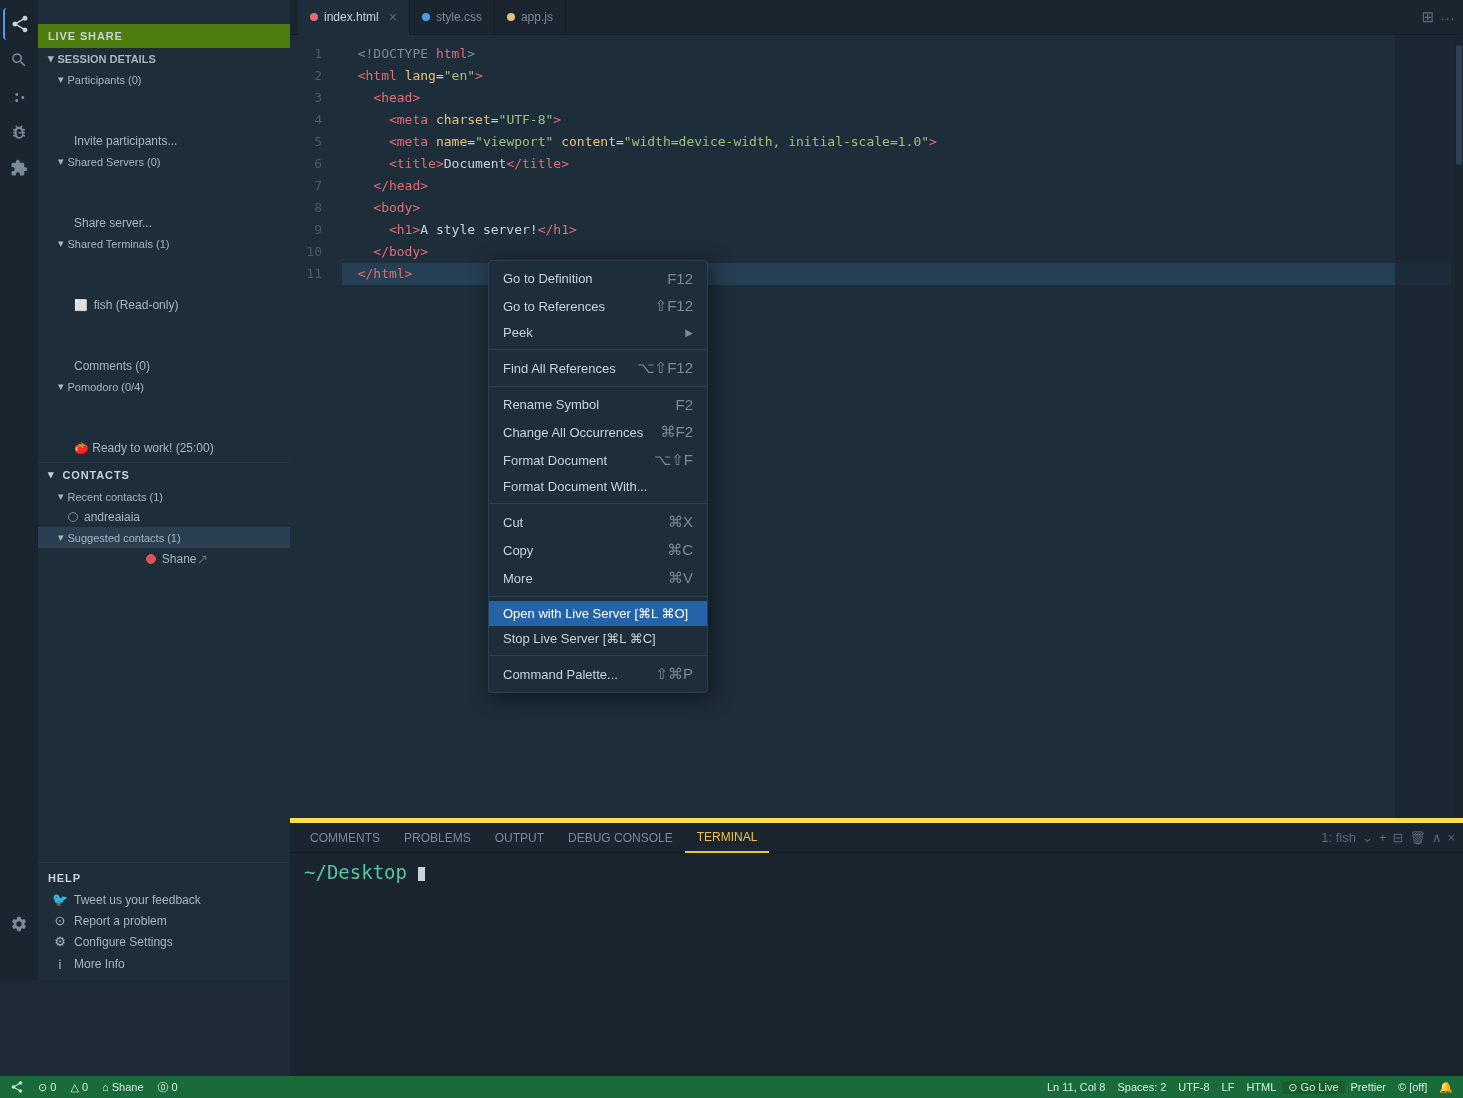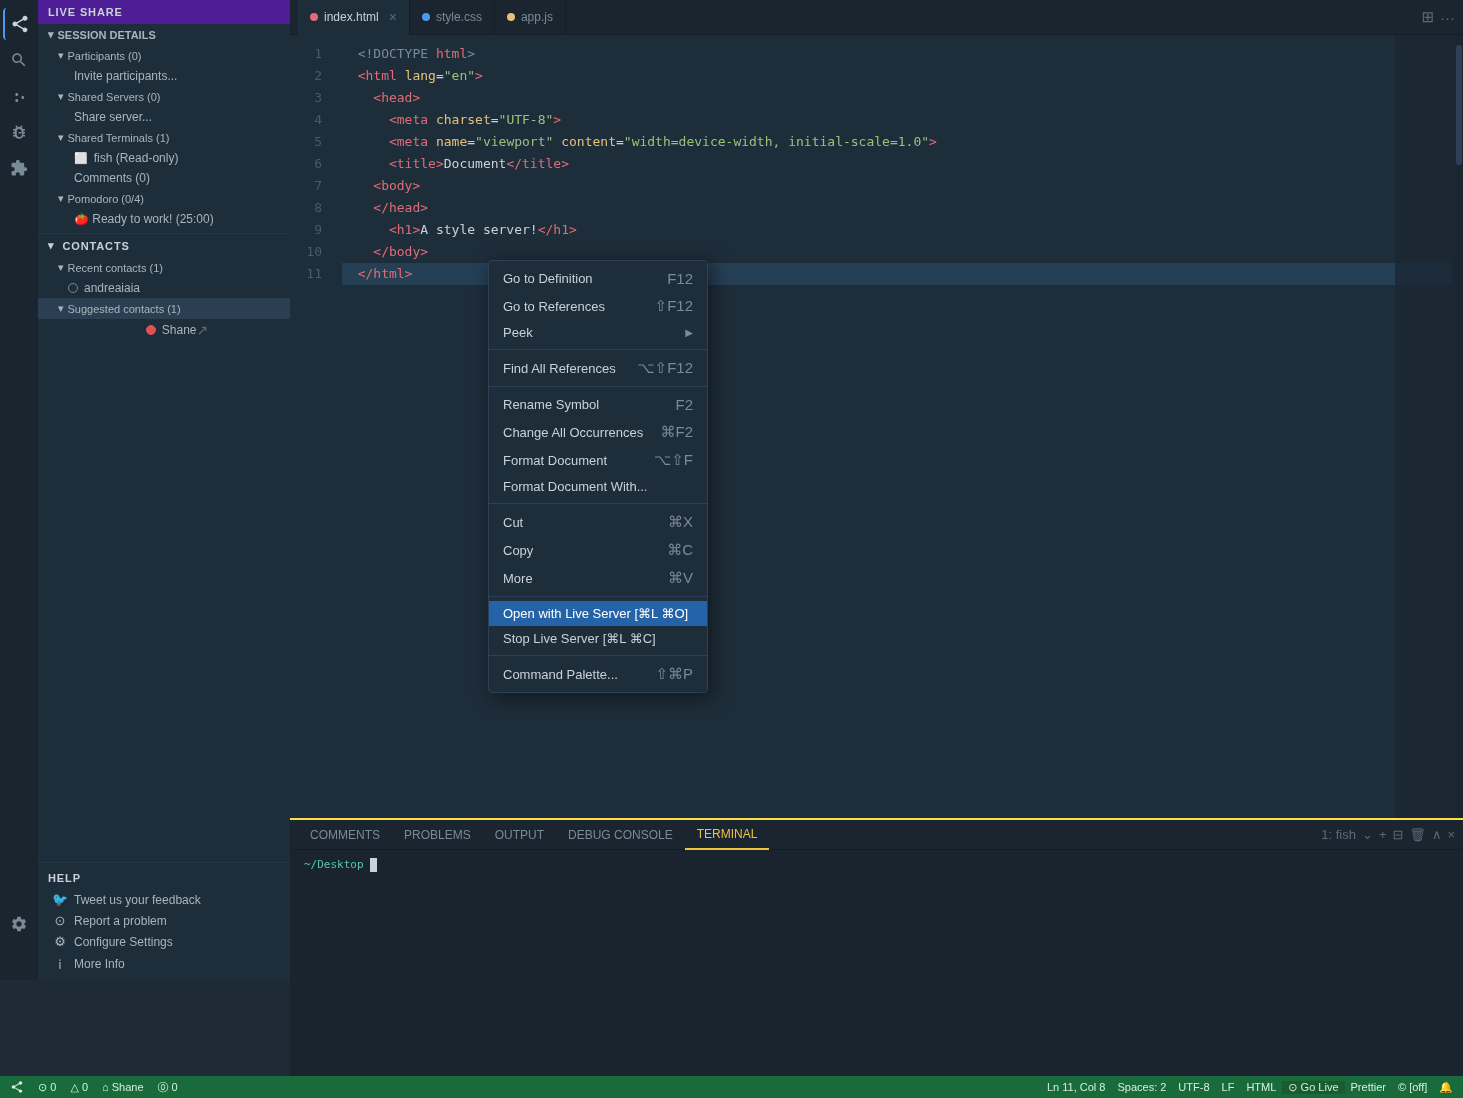--- a/index.html
+++ b/index.html
@@ -52,29 +52,30 @@
       left: 38px; top: 0;
       width: 252px;
       height: 980px;
       background: #1e2d3a;
       display: flex;
       flex-direction: column;
       font-size: 12px;
       overflow: hidden;
     }
     .sidebar-header {
-      background: #4c1d95;
+      background: #4d7c0f;
       padding: 6px 10px;
       font-size: 11px;
       font-weight: 700;
       letter-spacing: 0.08em;
       color: #c9d1d9;
       text-transform: uppercase;
       display: flex;
       justify-content: space-between;
+      margin-top: 24px;
     }
     .sidebar-section {
       padding: 0;
     }
     .sidebar-section-header {
       padding: 4px 10px;
       font-size: 11px;
       font-weight: 600;
       color: #a8b5be;
       display: flex;
@@ -85,21 +86,21 @@
     }
     .sidebar-item {
       padding: 3px 10px 3px 24px;
       font-size: 12px;
       color: #a8b5be;
       display: flex;
       align-items: center;
       gap: 6px;
       cursor: pointer;
     }
-    .sidebar-item.indent2 { padding-left: 36px; }
+    .sidebar-item.indent2 { padding-left: 36px; margin-top: 41px; }
     .contacts-section {
       border-top: 1px solid #253545;
       margin-top: 4px;
     }
     .contacts-header {
       padding: 5px 10px;
       font-size: 11px;
       font-weight: 700;
       letter-spacing: 0.08em;
       color: #c9d1d9;
@@ -294,21 +295,21 @@
       margin: 4px 0;
     }
     
     .terminal-panel {
       position: absolute;
       left: 290px;
       bottom: 0;
       right: 0;
       height: 280px;
       background: #19242f;
-      border-top: 2px solid #fde047;
+      border-top: 5px solid #fde047;
       display: flex;
       flex-direction: column;
     }
     .terminal-tabs {
       display: flex;
       align-items: center;
       background: #1a2530;
       height: 30px;
       padding: 0 8px;
       gap: 0;
@@ -324,21 +325,21 @@
       cursor: pointer;
     }
     .term-tab.active {
       color: #f0c040;
       border-bottom: 2px solid #f0c040;
     }
     .terminal-content {
       flex: 1;
       padding: 8px 14px;
       font-family: 'Consolas', 'Monaco', monospace;
-      font-size: 11px;
+      font-size: 19px;
       color: #c9d1d9;
     }
     .term-prompt { color: #56c8a0; }
     .term-cursor {
       display: inline-block;
       width: 7px;
       height: 14px;
       background: #c9d1d9;
       vertical-align: middle;
     }
@@ -571,22 +572,22 @@
     <div>10</div>
     <div>11</div>
   </div>
   <div class="code-content">
     <span class="code-line"><span class="t-doctype">  &lt;!DOCTYPE </span><span class="t-tag">html</span><span class="t-doctype">&gt;</span></span>
     <span class="code-line">  <span class="t-tag">&lt;html</span> <span class="t-attr">lang</span>=<span class="t-val">"en"</span><span class="t-tag">&gt;</span></span>
     <span class="code-line">    <span class="t-tag">&lt;head&gt;</span></span>
     <span class="code-line">      <span class="t-tag">&lt;meta</span> <span class="t-attr">charset</span>=<span class="t-val">"UTF-8"</span><span class="t-tag">&gt;</span></span>
     <span class="code-line">      <span class="t-tag">&lt;meta</span> <span class="t-attr">name</span>=<span class="t-val">"viewport"</span> <span class="t-attr">content</span>=<span class="t-val">"width=device-width, initial-scale=1.0"</span><span class="t-tag">&gt;</span></span>
     <span class="code-line">      <span class="t-tag">&lt;title&gt;</span><span class="t-text">Document</span><span class="t-tag">&lt;/title&gt;</span></span>
+    <span class="code-line">    <span class="t-tag">&lt;/head&gt;</span></span>
     <span class="code-line">    <span class="t-tag">&lt;body&gt;</span></span>
-    <span class="code-line">    <span class="t-tag">&lt;/head&gt;</span></span>
     <span class="code-line">      <span class="t-tag">&lt;h1&gt;</span><span class="t-text">A style server!</span><span class="t-tag">&lt;/h1&gt;</span></span>
     <span class="code-line">    <span class="t-tag">&lt;/body&gt;</span></span>
     <span class="code-line highlighted">  <span class="t-tag">&lt;/html&gt;</span></span>
   </div>
 
   <div class="minimap"></div>
 
   <div class="editor-scrollbar">
     <div class="editor-scrollbar-thumb"></div>
   </div>

